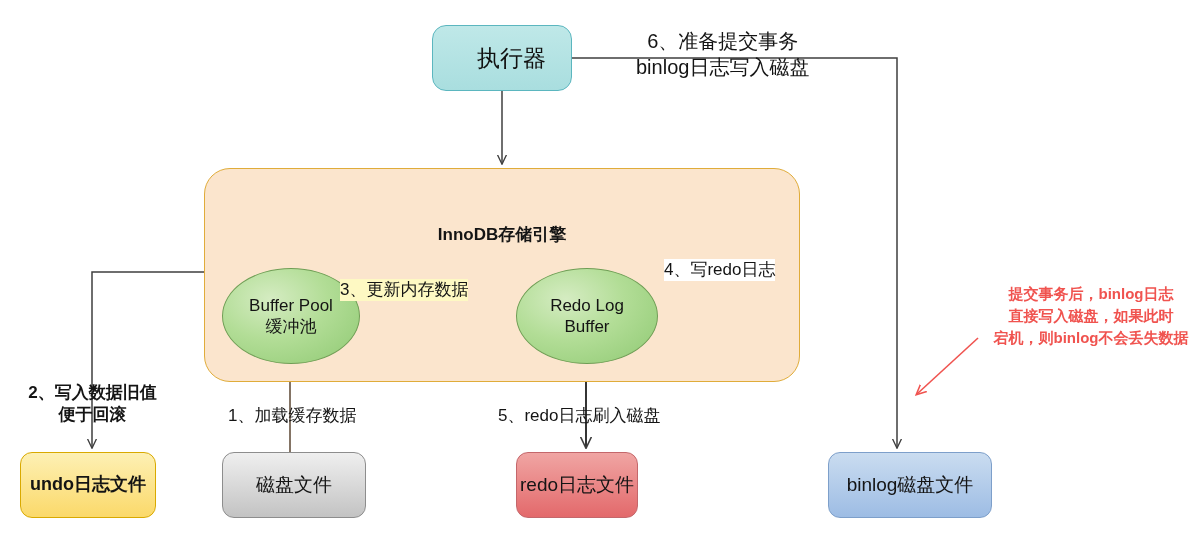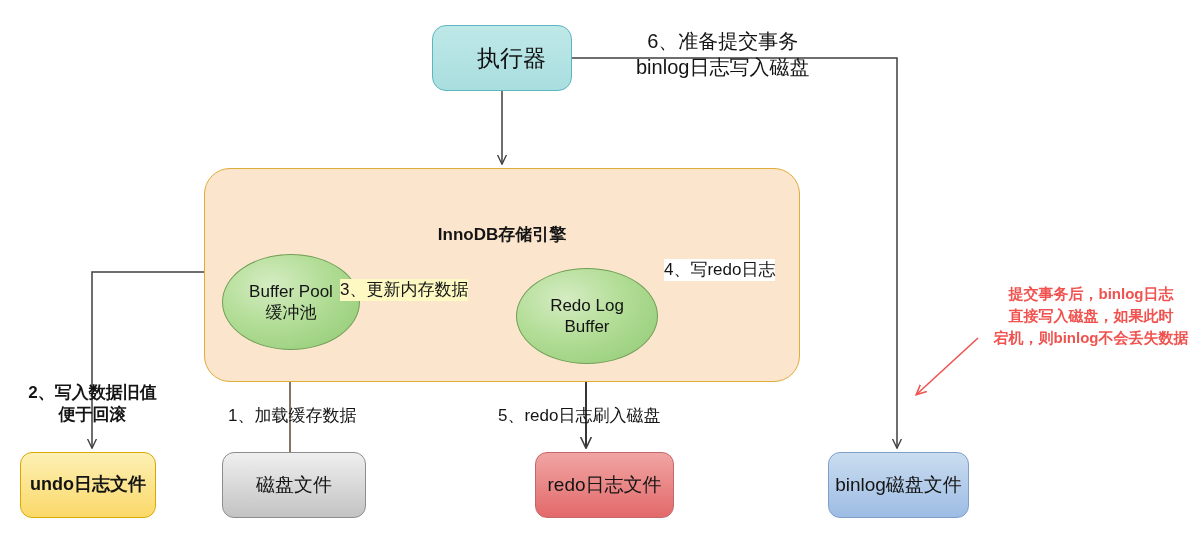--- a/index.html
+++ b/index.html
@@ -56,29 +56,28 @@
     color: #141414;
   }
   .node-disk {
     left: 222px; top: 452px; width: 144px; height: 66px;
     border: 1.5px solid #8d8d8d;
     background: linear-gradient(180deg, #efefef 0%, #c3c3c3 100%);
     font-size: 19px;
     color: #141414;
   }
   .node-redo-file {
-    left: 516px; top: 452px; width: 139px; height: 66px;
+    left: 516px; top: 452px; width: 122px; height: 66px;
     border: 1.5px solid #c4676b;
     background: linear-gradient(180deg, #f0a5a3 0%, #e3696b 100%);
     font-size: 19px;
     color: #141414;
-    margin-left: 19px;
   }
   .node-binlog-file {
-    left: 828px; top: 452px; width: 141px; height: 66px;
+    left: 828px; top: 452px; width: 164px; height: 66px;
     border: 1.5px solid #7d9fca;
     background: linear-gradient(180deg, #cadcf0 0%, #9dbce4 100%);
     font-size: 19px;
     color: #141414;
   }
 
   
   .node-innodb {
     left: 204px; top: 168px; width: 596px; height: 214px;
     border-radius: 26px;
@@ -104,21 +103,21 @@
     background: radial-gradient(ellipse at 35% 32%, #d5ecc2 0%, #b2dd96 45%, #8fc973 100%);
     display: flex;
     align-items: center;
     justify-content: center;
     text-align: center;
     white-space: pre-line;
     font-size: 17px;
     line-height: 1.25;
     color: #141414;
   }
-  .ellipse-buffer-pool { left: 222px; top: 254px; width: 136px; height: 94px; }
+  .ellipse-buffer-pool { left: 222px; top: 268px; width: 136px; height: 94px; }
   .ellipse-redo-buffer { left: 516px; top: 268px; width: 140px; height: 94px; text-align: center; }
 
   
   .label {
     position: absolute;
     font-size: 17px;
     line-height: 1.32;
     color: #141414;
     white-space: pre-line;
   }

